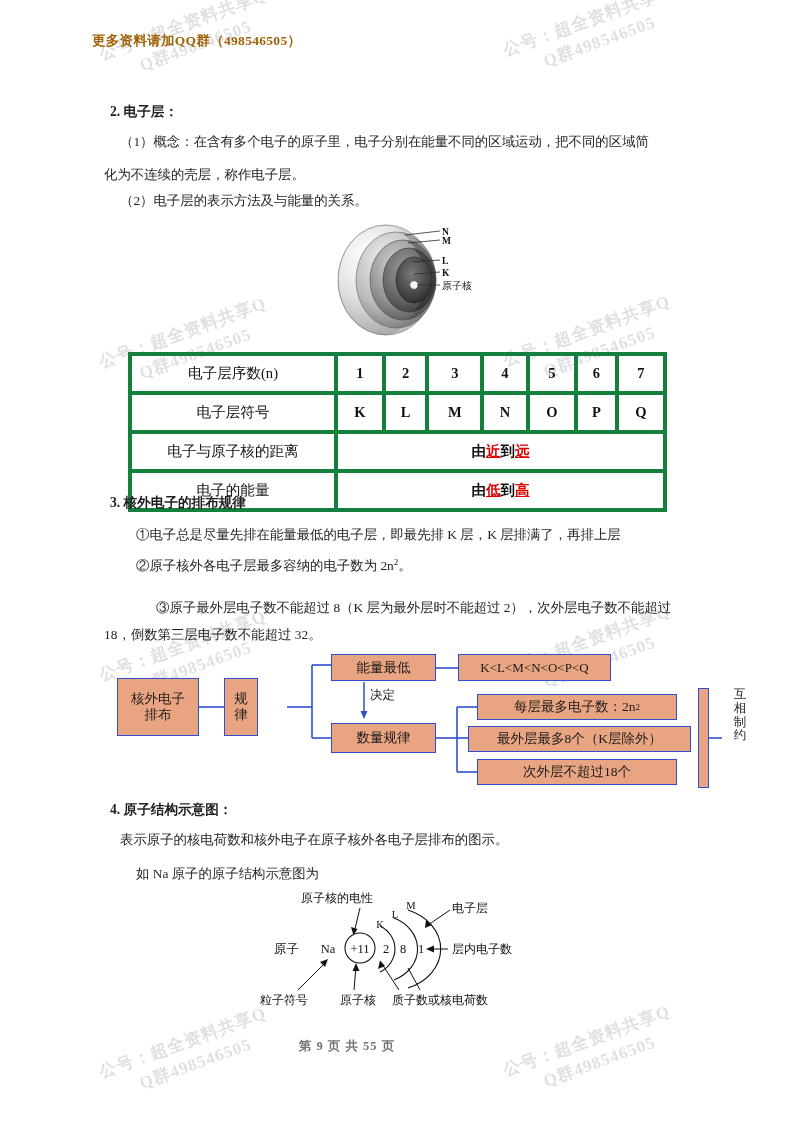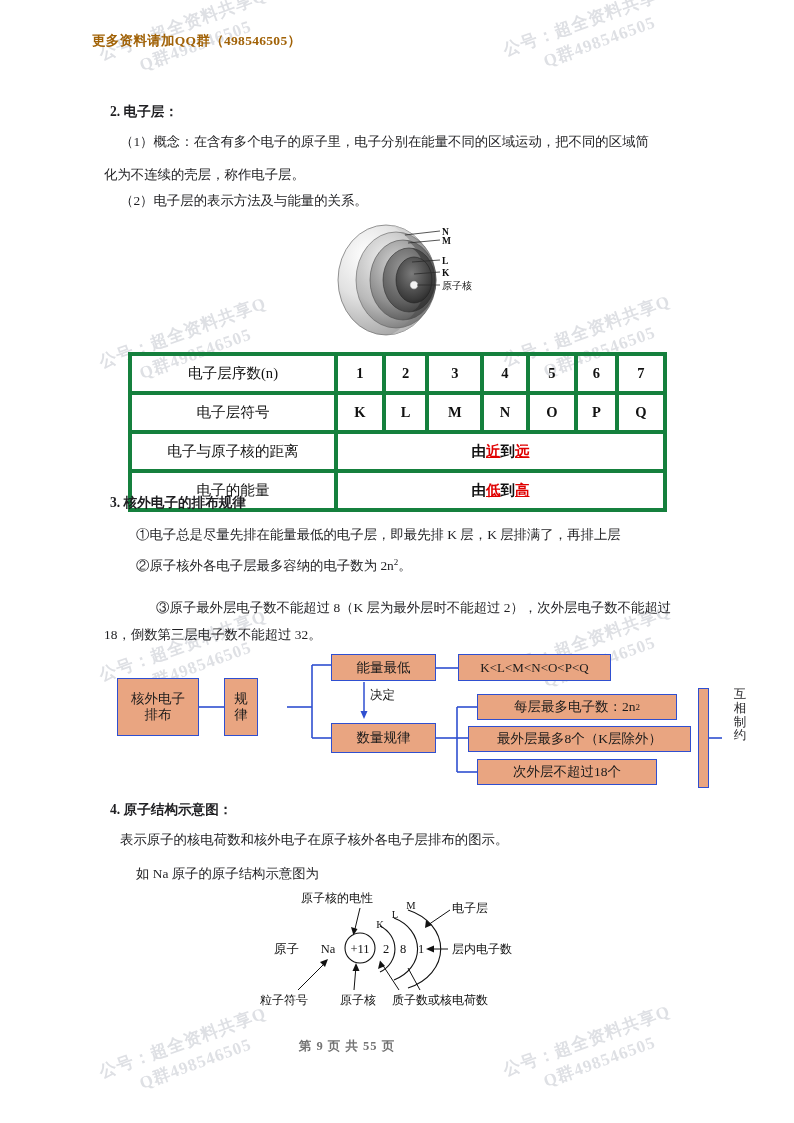--- a/index.html
+++ b/index.html
@@ -294,21 +294,21 @@
 
     <div class="fbox" style="left:346px;top:4px;width:153px;height:27px;font-size:13px;">K&lt;L&lt;M&lt;N&lt;O&lt;P&lt;Q</div>
 
     <div class="fbox" style="left:365px;top:44px;width:200px;height:26px;">
       <span>每层最多电子数：2n</span>
         <sup>2</sup>
     </div>
 
     <div class="fbox" style="left:356px;top:76px;width:223px;height:26px;">最外层最多8个（K层除外）</div>
 
-    <div class="fbox" style="left:365px;top:109px;width:180px;height:26px;">次外层不超过18个</div>
+    <div class="fbox" style="left:365px;top:109px;width:200px;height:26px;">次外层不超过18个</div>
 
     <div class="fl-lab" style="left:258px;top:37px;">决定</div>
 
     <div class="bracket" style="left:586px;top:38px;width:11px;height:100px;"></div>
   </div>
 
   <div class="txt" style="left:732px;top:688px;width:16px;line-height:1.1;font-size:12.5px;text-align:center;z-index:4;">
     <div>互</div>
     <div>相</div>
     <div>制</div>

